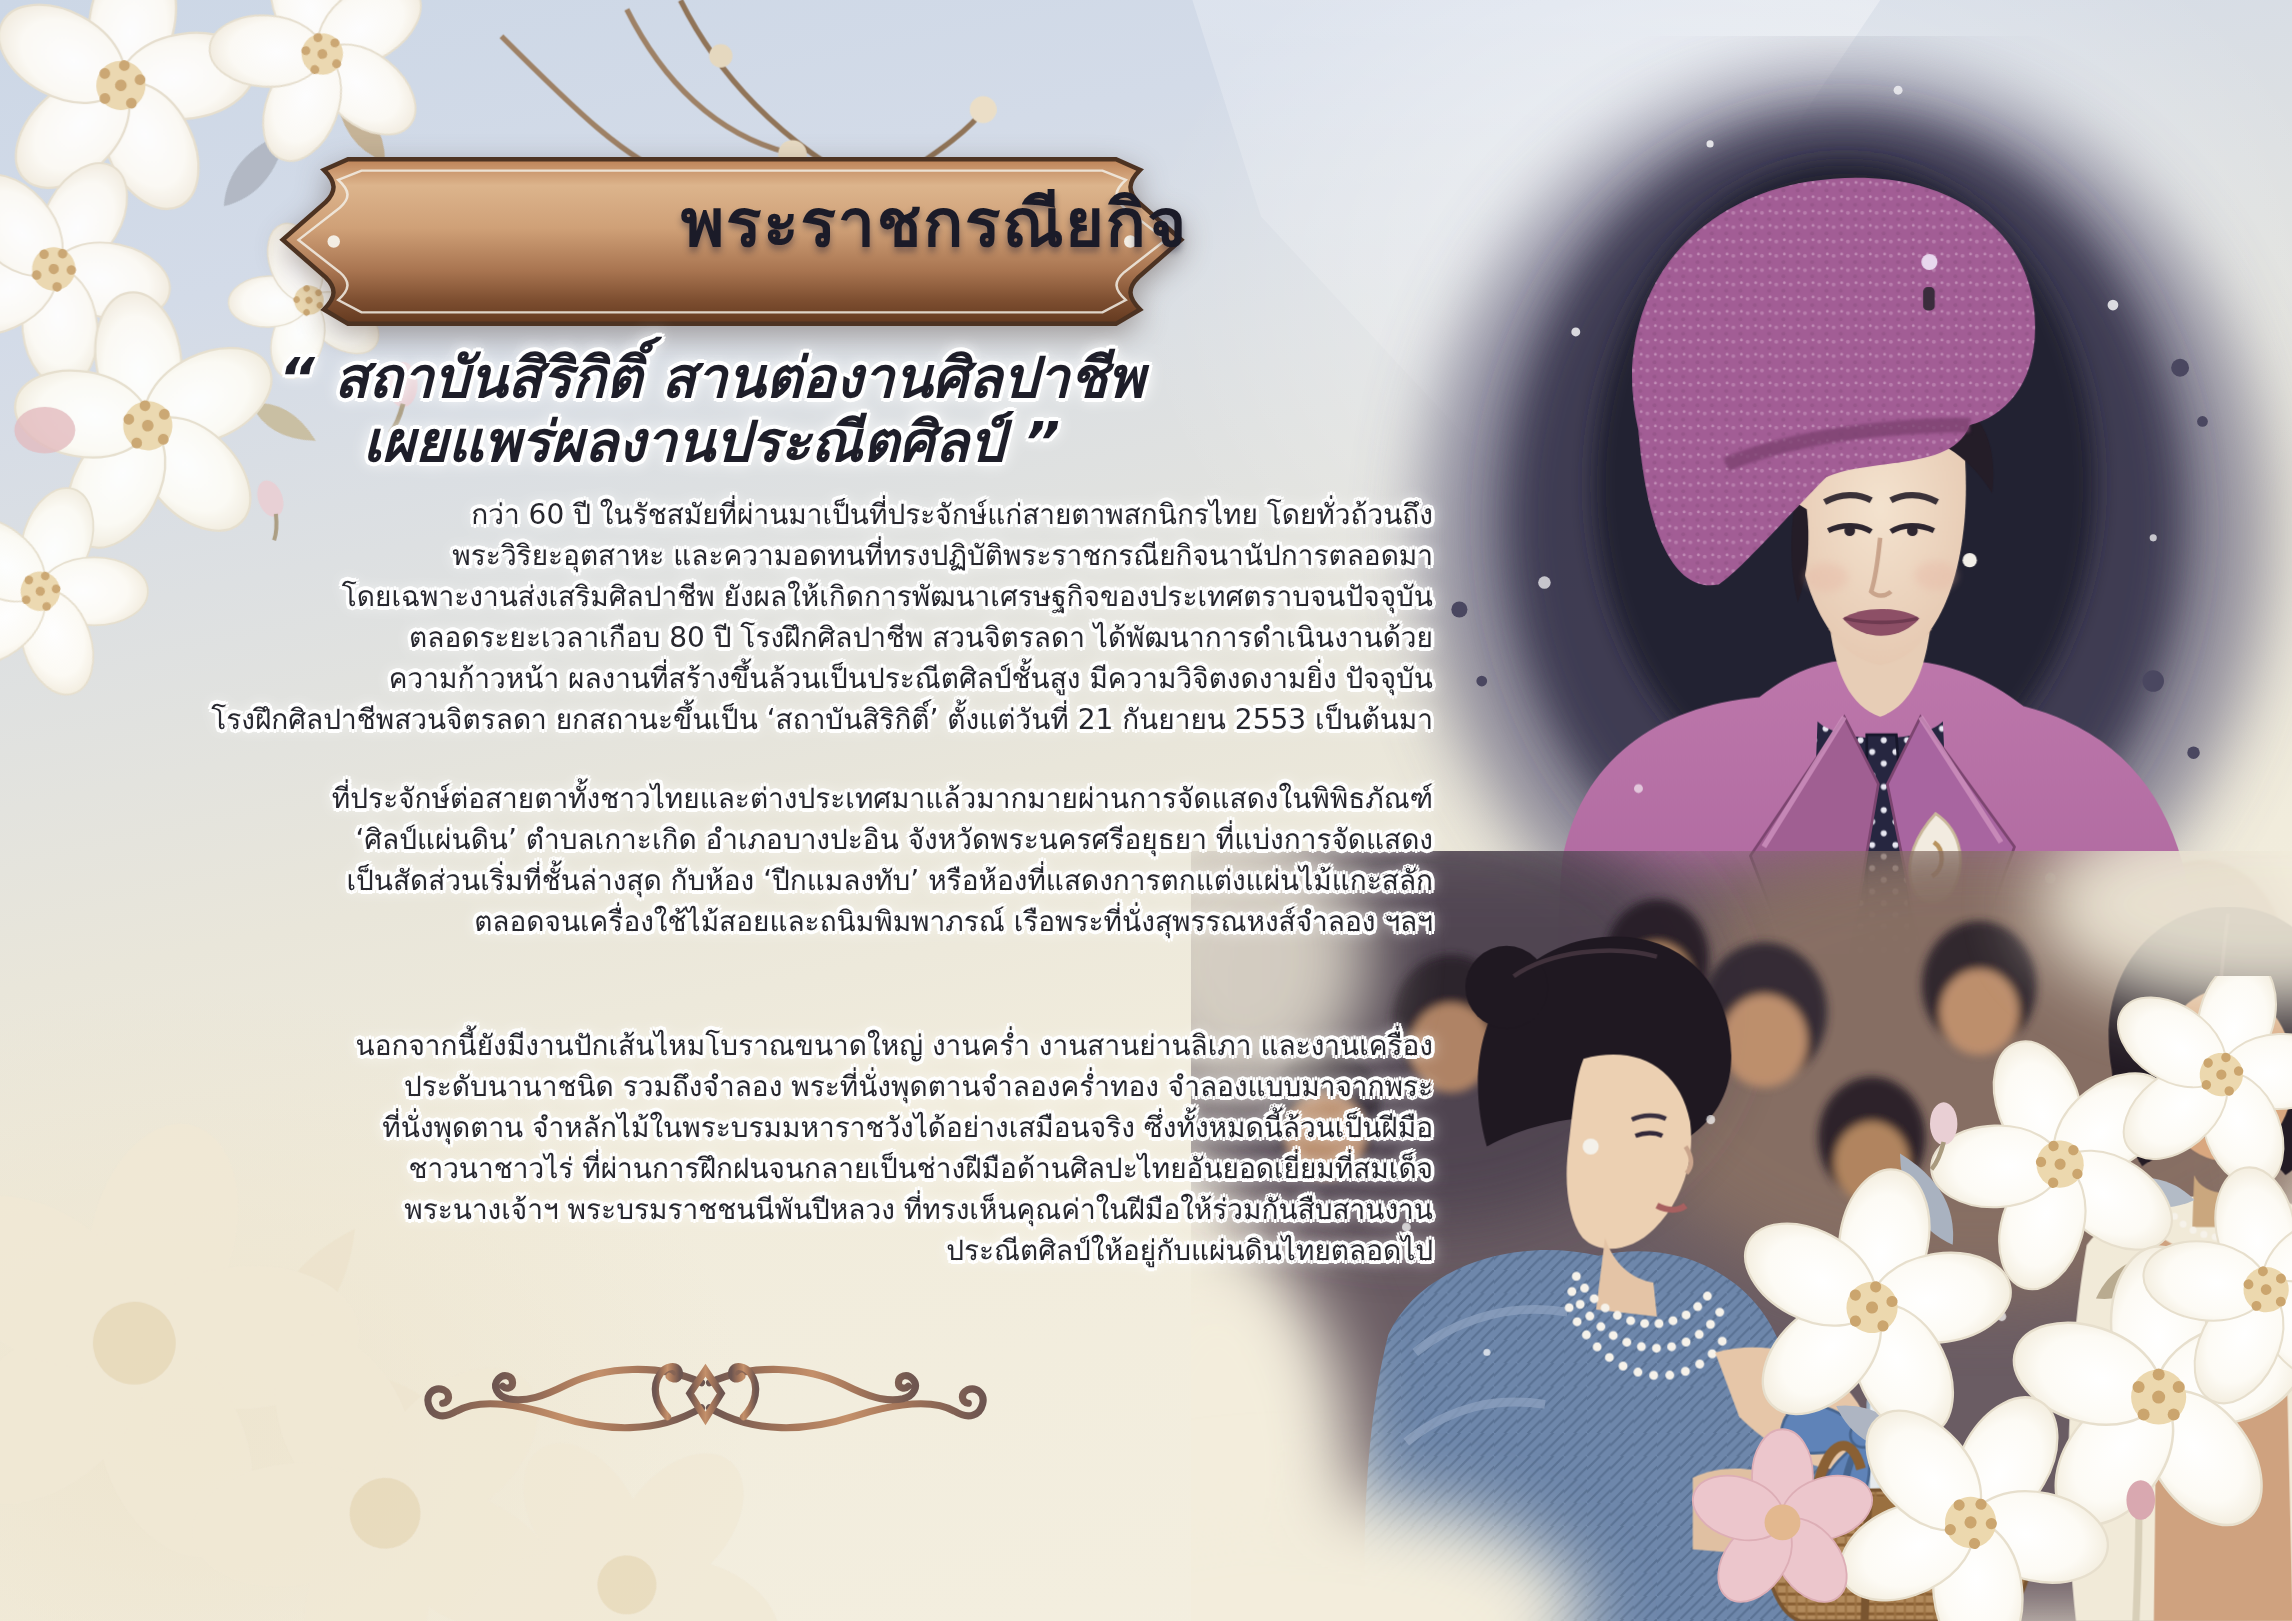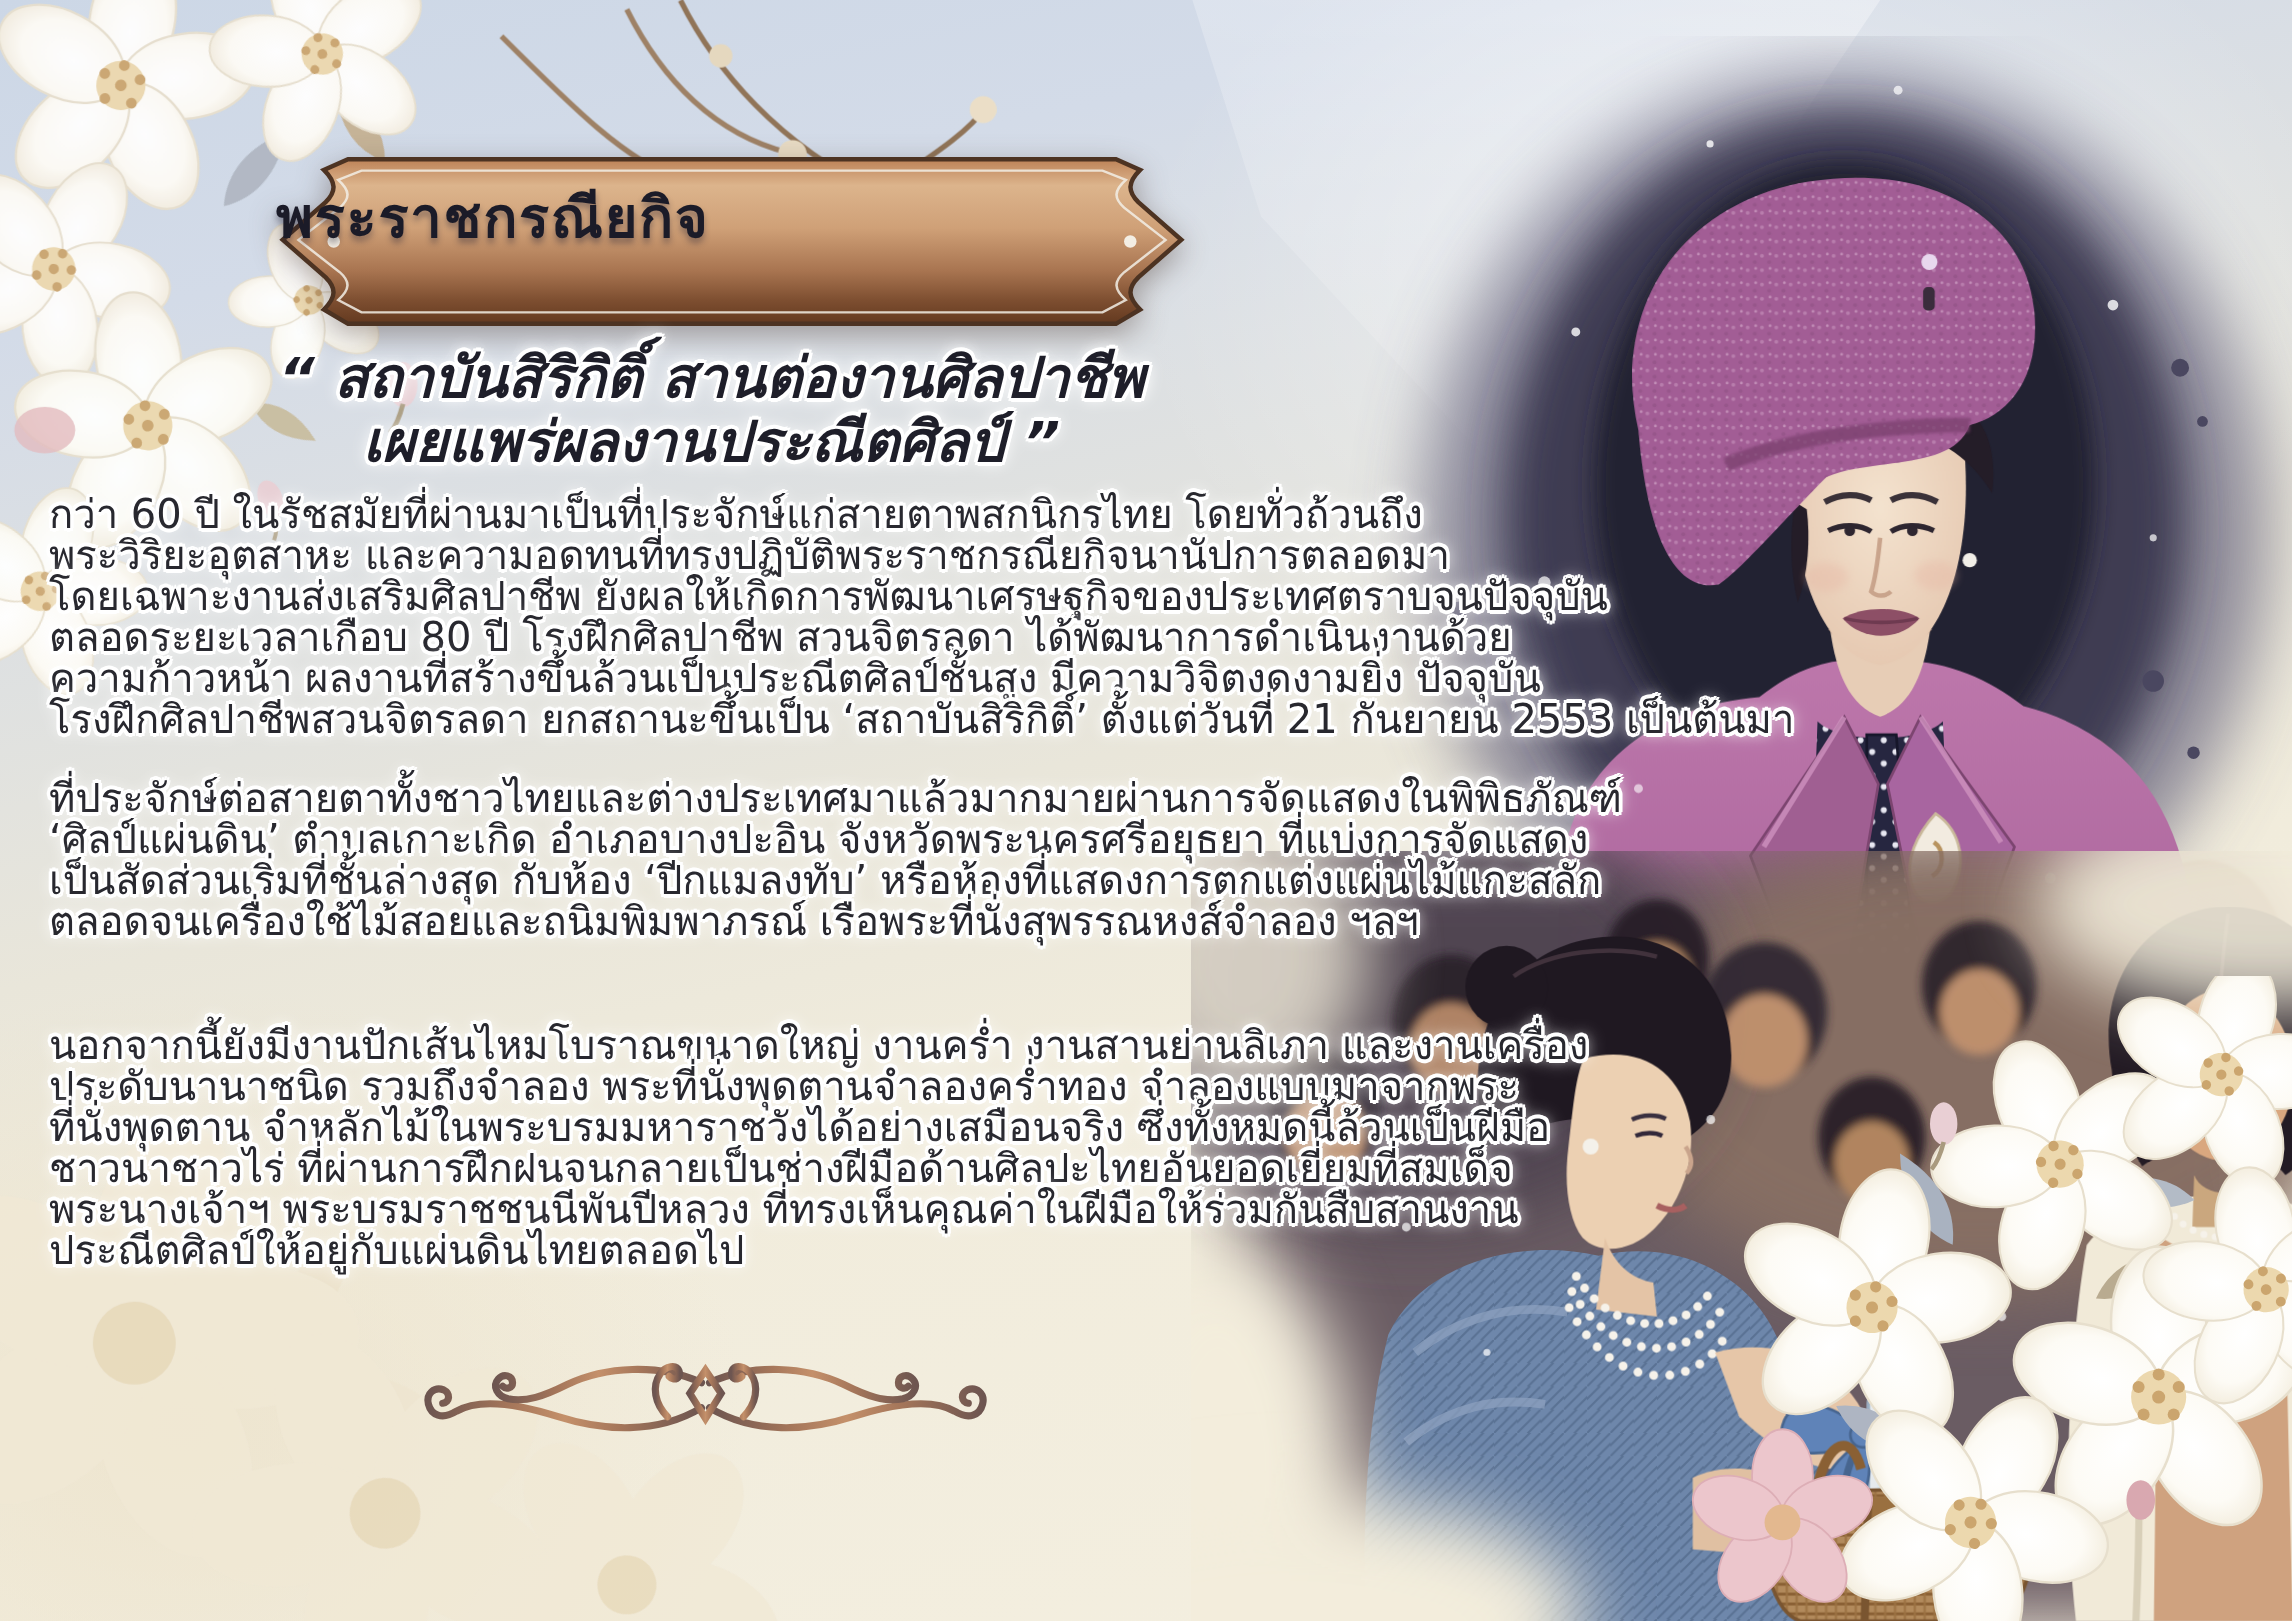--- a/index.html
+++ b/index.html
@@ -19,41 +19,41 @@
     background:linear-gradient(200deg, rgba(255,255,255,.75), rgba(255,255,255,0) 55%);
     clip-path:polygon(52% 0, 82% 0, 67% 52%, 55% 22%);
     opacity:.55;
   }
   .abs{position:absolute;}
   
   .banner{left:276px;top:152px;width:912px;height:179px;filter:drop-shadow(0 9px 14.3px rgba(60,40,30,.38));}
   .banner svg{position:absolute;left:0;top:0;}
   .banner .title{
     position:absolute;left:0;top:32px;width:100%;
-    text-align:left;
-    font-size:56px;font-weight:700;line-height:1.2;
+    text-align:right;
+    font-size:66px;font-weight:700;line-height:1.2;
     color:#1b1b28;letter-spacing:1.8px;
     text-shadow:0 5.4px 6.3px rgba(25,25,50,.38);
   }
   
   .halo{
     text-shadow:
       -2.7px -2.7px 0 #fff, 2.7px -2.7px 0 #fff, -2.7px 2.7px 0 #fff, 2.7px 2.7px 0 #fff,
       0 -3.6px 0 #fff, 0 3.6px 0 #fff, -3.6px 0 0 #fff, 3.6px 0 0 #fff,
       0 0 12.5px #fff, 0 0 19.7px rgba(255,255,255,.9);
   }
   .quote{
     left:125px;top:346px;width:1173px;
     text-align:center;font-style:italic;font-weight:700;
     font-size:56px;line-height:64px;color:#1e1e29;
   }
   .para{
     left:49px;width:1384px;
-    text-align:left;
-    font-size:40px;line-height:41px;color:#28282f;
+    text-align:right;
+    font-size:28px;line-height:41px;color:#28282f;
   }
   .p1{top:494px;}
   .p2{top:778px;}
   .p3{top:1025px;}
   .line{white-space:nowrap;}
   
   .flourish{left:372px;top:1352px;}
 </style>
 </head>
 <body>

